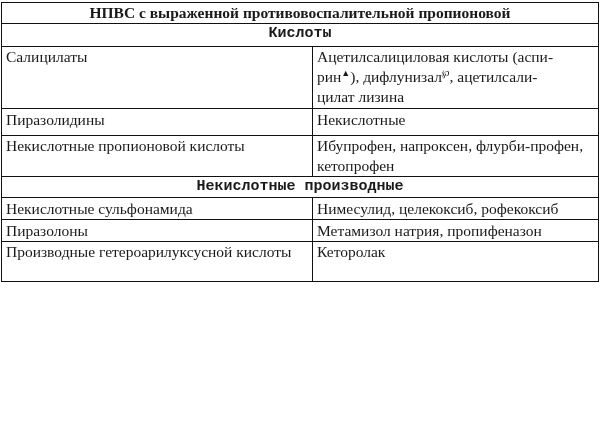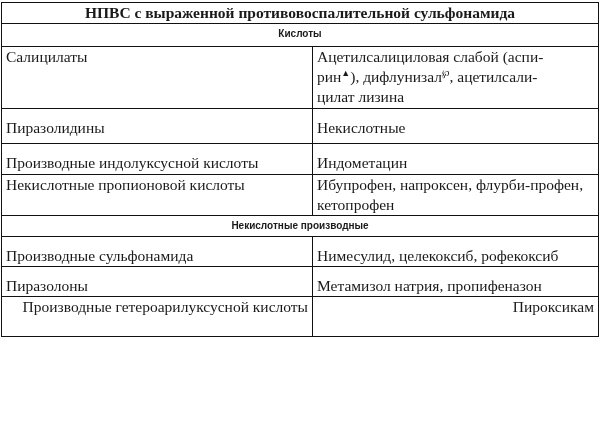--- a/index.html
+++ b/index.html
@@ -10,75 +10,71 @@
     width: 597px; border-collapse: collapse; table-layout: fixed;
     font-size: 15.5px; line-height: 20px;
   }
   table.nsaid td {
     border: 1.5px solid #111;
     padding: 0 4px 0 4px;
     vertical-align: top;
   }
   col.c1 { width: 311px; }
   col.c2 { width: 286px; }
-  td.hdr { text-align: center; font-weight: bold; font-family: Liberation Sans, sans-serif; font-size: 10px; }
+  td.hdr { text-align: center; font-weight: bold; font-family: Liberation Mono, monospace; font-size: 15px; }
   td.hdr-serif { font-family: "Liberation Serif", serif; font-size: 15.5px; }
   tr.r-title td { height: 20px; }
   tr.r-sub td { height: 22px; }
   tr.r3 td { height: 61px; font-family: Liberation Serif, serif; }
-  tr.r1 td { height: 25px; padding-top: 9px; }
+  tr.r1 td { height: 25px; padding-top: 1px; }
   tr.r2 td { height: 40px; }
-  tr.last td { height: 39px; text-align: right; }
+  tr.last td { height: 39px; }
   td.indent { padding-left: 6px; margin-left: 40px; }
   .sup { font-size: 9px; vertical-align: super; line-height: 0; }
 </style>
 </head>
 <body>
 
 <table class="nsaid">
   <colgroup>
       <col class="c1">
       <col class="c2">
     </colgroup>
   <tbody>
     <tr class="r-title">
-      <td colspan="2" class="hdr hdr-serif">НПВС с выраженной противовоспалительной сульфонамида</td>
+      <td colspan="2" class="hdr hdr-serif">НПВС с выраженной противовоспалительной пропионовой</td>
     </tr>
     <tr class="r-sub">
       <td colspan="2" class="hdr">Кислоты</td>
     </tr>
     <tr class="r3">
       <td>Салицилаты</td>
       <td>
-        <span>Ацетилсалициловая слабой (аспи-</span><br>
+        <span>Ацетилсалициловая кислоты (аспи-</span><br>
         <span>рин</span><span class="sup">▲</span><span>), дифлунизал</span><span class="sup">℘</span><span>, ацетилсали-</span><br>
         <span>цилат лизина</span>
       </td>
     </tr>
     <tr class="r1">
       <td>Пиразолидины</td>
       <td>Некислотные</td>
-    </tr>
-    <tr class="r1" style="height:22px">
-      <td style="height:21px">Производные индолуксусной кислоты</td>
-      <td style="height:21px">Индометацин</td>
     </tr>
     <tr class="r2">
       <td>Некислотные пропионовой кислоты</td>
       <td>Ибупрофен, напроксен, флурби-профен, кетопрофен</td>
     </tr>
     <tr class="r-sub">
       <td colspan="2" class="hdr" style="height:18px">Некислотные производные</td>
     </tr>
     <tr class="r1">
-      <td style="height:18px">Производные сульфонамида</td>
+      <td style="height:18px">Некислотные сульфонамида</td>
       <td style="height:18px">Нимесулид, целекоксиб, рофекоксиб</td>
     </tr>
     <tr class="r1">
       <td class="indent" style="height:20px">Пиразолоны</td>
       <td style="height:20px">Метамизол натрия, пропифеназон</td>
     </tr>
     <tr class="last">
       <td class="indent">Производные гетероарилуксусной кислоты</td>
-      <td>Пироксикам</td>
+      <td>Кеторолак</td>
     </tr>
   </tbody>
 </table>
 
 </body></html>

